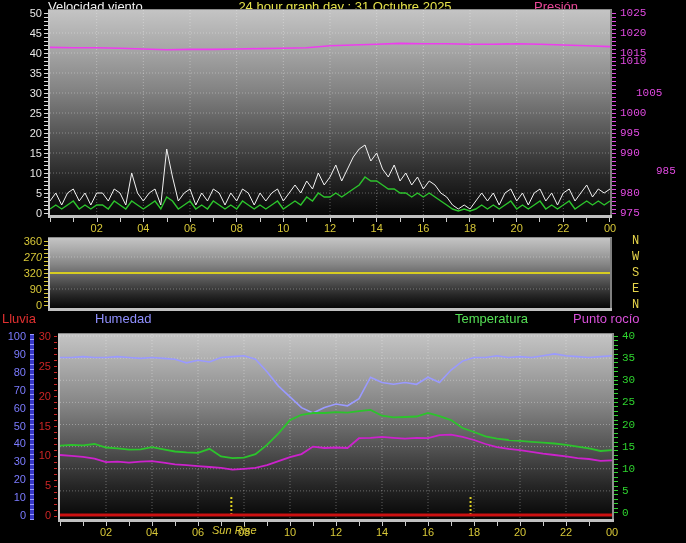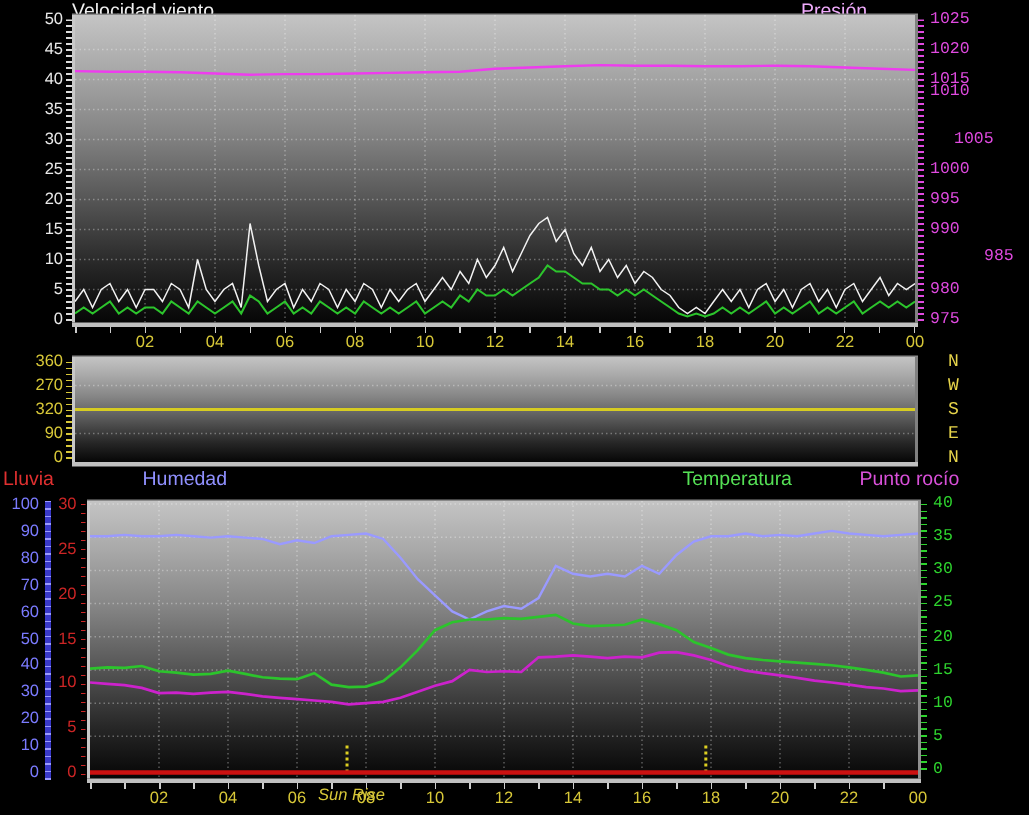--- a/index.html
+++ b/index.html
@@ -23,21 +23,22 @@
   #dir-letters .tick{right:auto;left:2px;}
   .botlabel{position:absolute;font-size:13px;top:311px;white-space:nowrap;}
   #sunrise-label{position:absolute;left:212px;top:524px;font-size:11px;color:#d8c838;white-space:nowrap;font-style:italic;}
 </style>
 </head>
 <body>
 
 <div id="screen">
 
   <span class="hdr" style="left:48px;top:-1px;color:#f0f0f0">Velocidad viento</span>
-  <span class="hdr" style="left:534px;top:-1px;color:#f0abfc">Presión</span>
+  <span class="hdr" style="left:345px;top:-1px;color:#e6e24a;transform:translateX(-50%)">24 hour graph day : 31 Octubre 2025</span>
+  <span class="hdr" style="left:534px;top:-1px;color:#ec4899">Presión</span>
 
   <div class="plot" style="left:50px;top:10px;width:560px;height:205px">
     <svg preserveAspectRatio="none" viewBox="0 0 560 205">
         <line x1="46.666666666666664" y1="0" x2="46.666666666666664" y2="205" class="grid"></line>
         <line x1="93.33333333333333" y1="0" x2="93.33333333333333" y2="205" class="grid"></line>
         <line x1="140" y1="0" x2="140" y2="205" class="grid"></line>
         <line x1="186.66666666666666" y1="0" x2="186.66666666666666" y2="205" class="grid"></line>
         <line x1="233.33333333333334" y1="0" x2="233.33333333333334" y2="205" class="grid"></line>
         <line x1="280" y1="0" x2="280" y2="205" class="grid"></line>
         <line x1="326.6666666666667" y1="0" x2="326.6666666666667" y2="205" class="grid"></line>
@@ -117,21 +118,21 @@
   </div>
   <div class="spine" style="left:48px;top:237px;width:564px;height:1px;background:#8a8a8a"></div>
   <div class="spine" style="left:48px;top:238px;width:2px;height:70px;background:#c8c8c8"></div>
   <div class="spine" style="left:610px;top:238px;width:2px;height:70px;background:#808080"></div>
   <div class="spine" style="left:48px;top:308px;width:564px;height:3px;background:#c0c0c0"></div>
   <div class="tickstrip" style="left:44px;top:241px;width:4px;height:66px;background:repeating-linear-gradient(to bottom,#d8c838 0 1px,transparent 1px 4px)"></div>
   <div class="ticks c-yellow" style="left:8px;top:238px;width:36px;height:70px">
       <span class="tick" style="top: 61px;">0</span>
       <span class="tick" style="top: 45px;">90</span>
       <span class="tick" style="top: 29px;">320</span>
-      <span class="tick" style="top: 13px;">270</span>
+      <span class="tick" style="top: 13px; font-style: italic;">270</span>
       <span class="tick" style="top: -3px;">360</span>
     </div>
   <div class="ticks c-yellow left-align" id="dir-letters" style="left:630px;top:238px;width:18px;height:70px;color:#e6d44a">
       <span class="tick" style="top: 61px;">N</span>
       <span class="tick" style="top: 45px;">E</span>
       <span class="tick" style="top: 29px;">S</span>
       <span class="tick" style="top: 13px;">W</span>
       <span class="tick" style="top: -3px;">N</span>
     </div>
 

